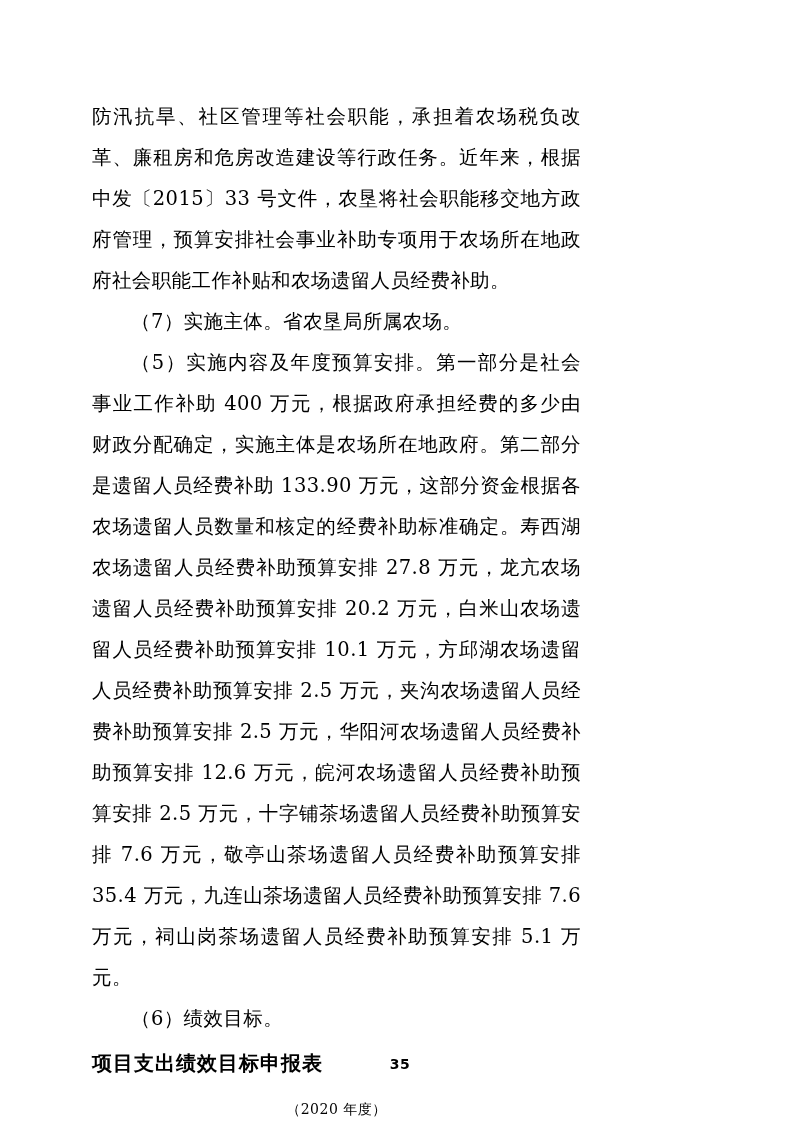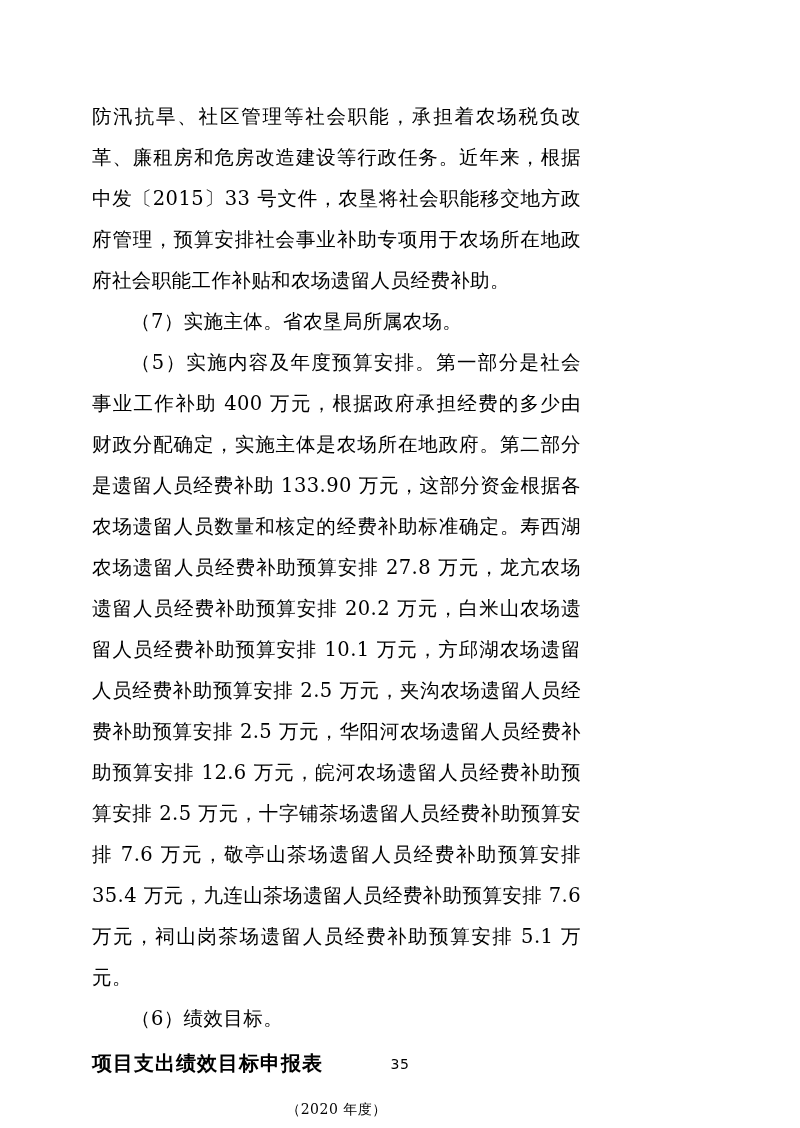--- a/index.html
+++ b/index.html
@@ -71,20 +71,21 @@
   }
   .page-number {
     position: absolute;
     bottom: 56px;
     left: 0;
     width: 800px;
     text-align: center;
     font-size: 14px;
     font-family: "DejaVu Sans", "Liberation Sans", sans-serif;
     letter-spacing: 0.5px;
+    font-weight: bold;
   }
 </style>
 </head>
 <body>
 
 <div class="page">
 
   <div class="body-text">
     <p class="para">防汛抗旱、社区管理等社会职能，承担着农场税负改革、廉租房和危房改造建设等行政任务。近年来，根据中发〔2015〕33 号文件，农垦将社会职能移交地方政府管理，预算安排社会事业补助专项用于农场所在地政府社会职能工作补贴和农场遗留人员经费补助。</p>
     <p class="para indent">（7）实施主体。省农垦局所属农场。</p>

